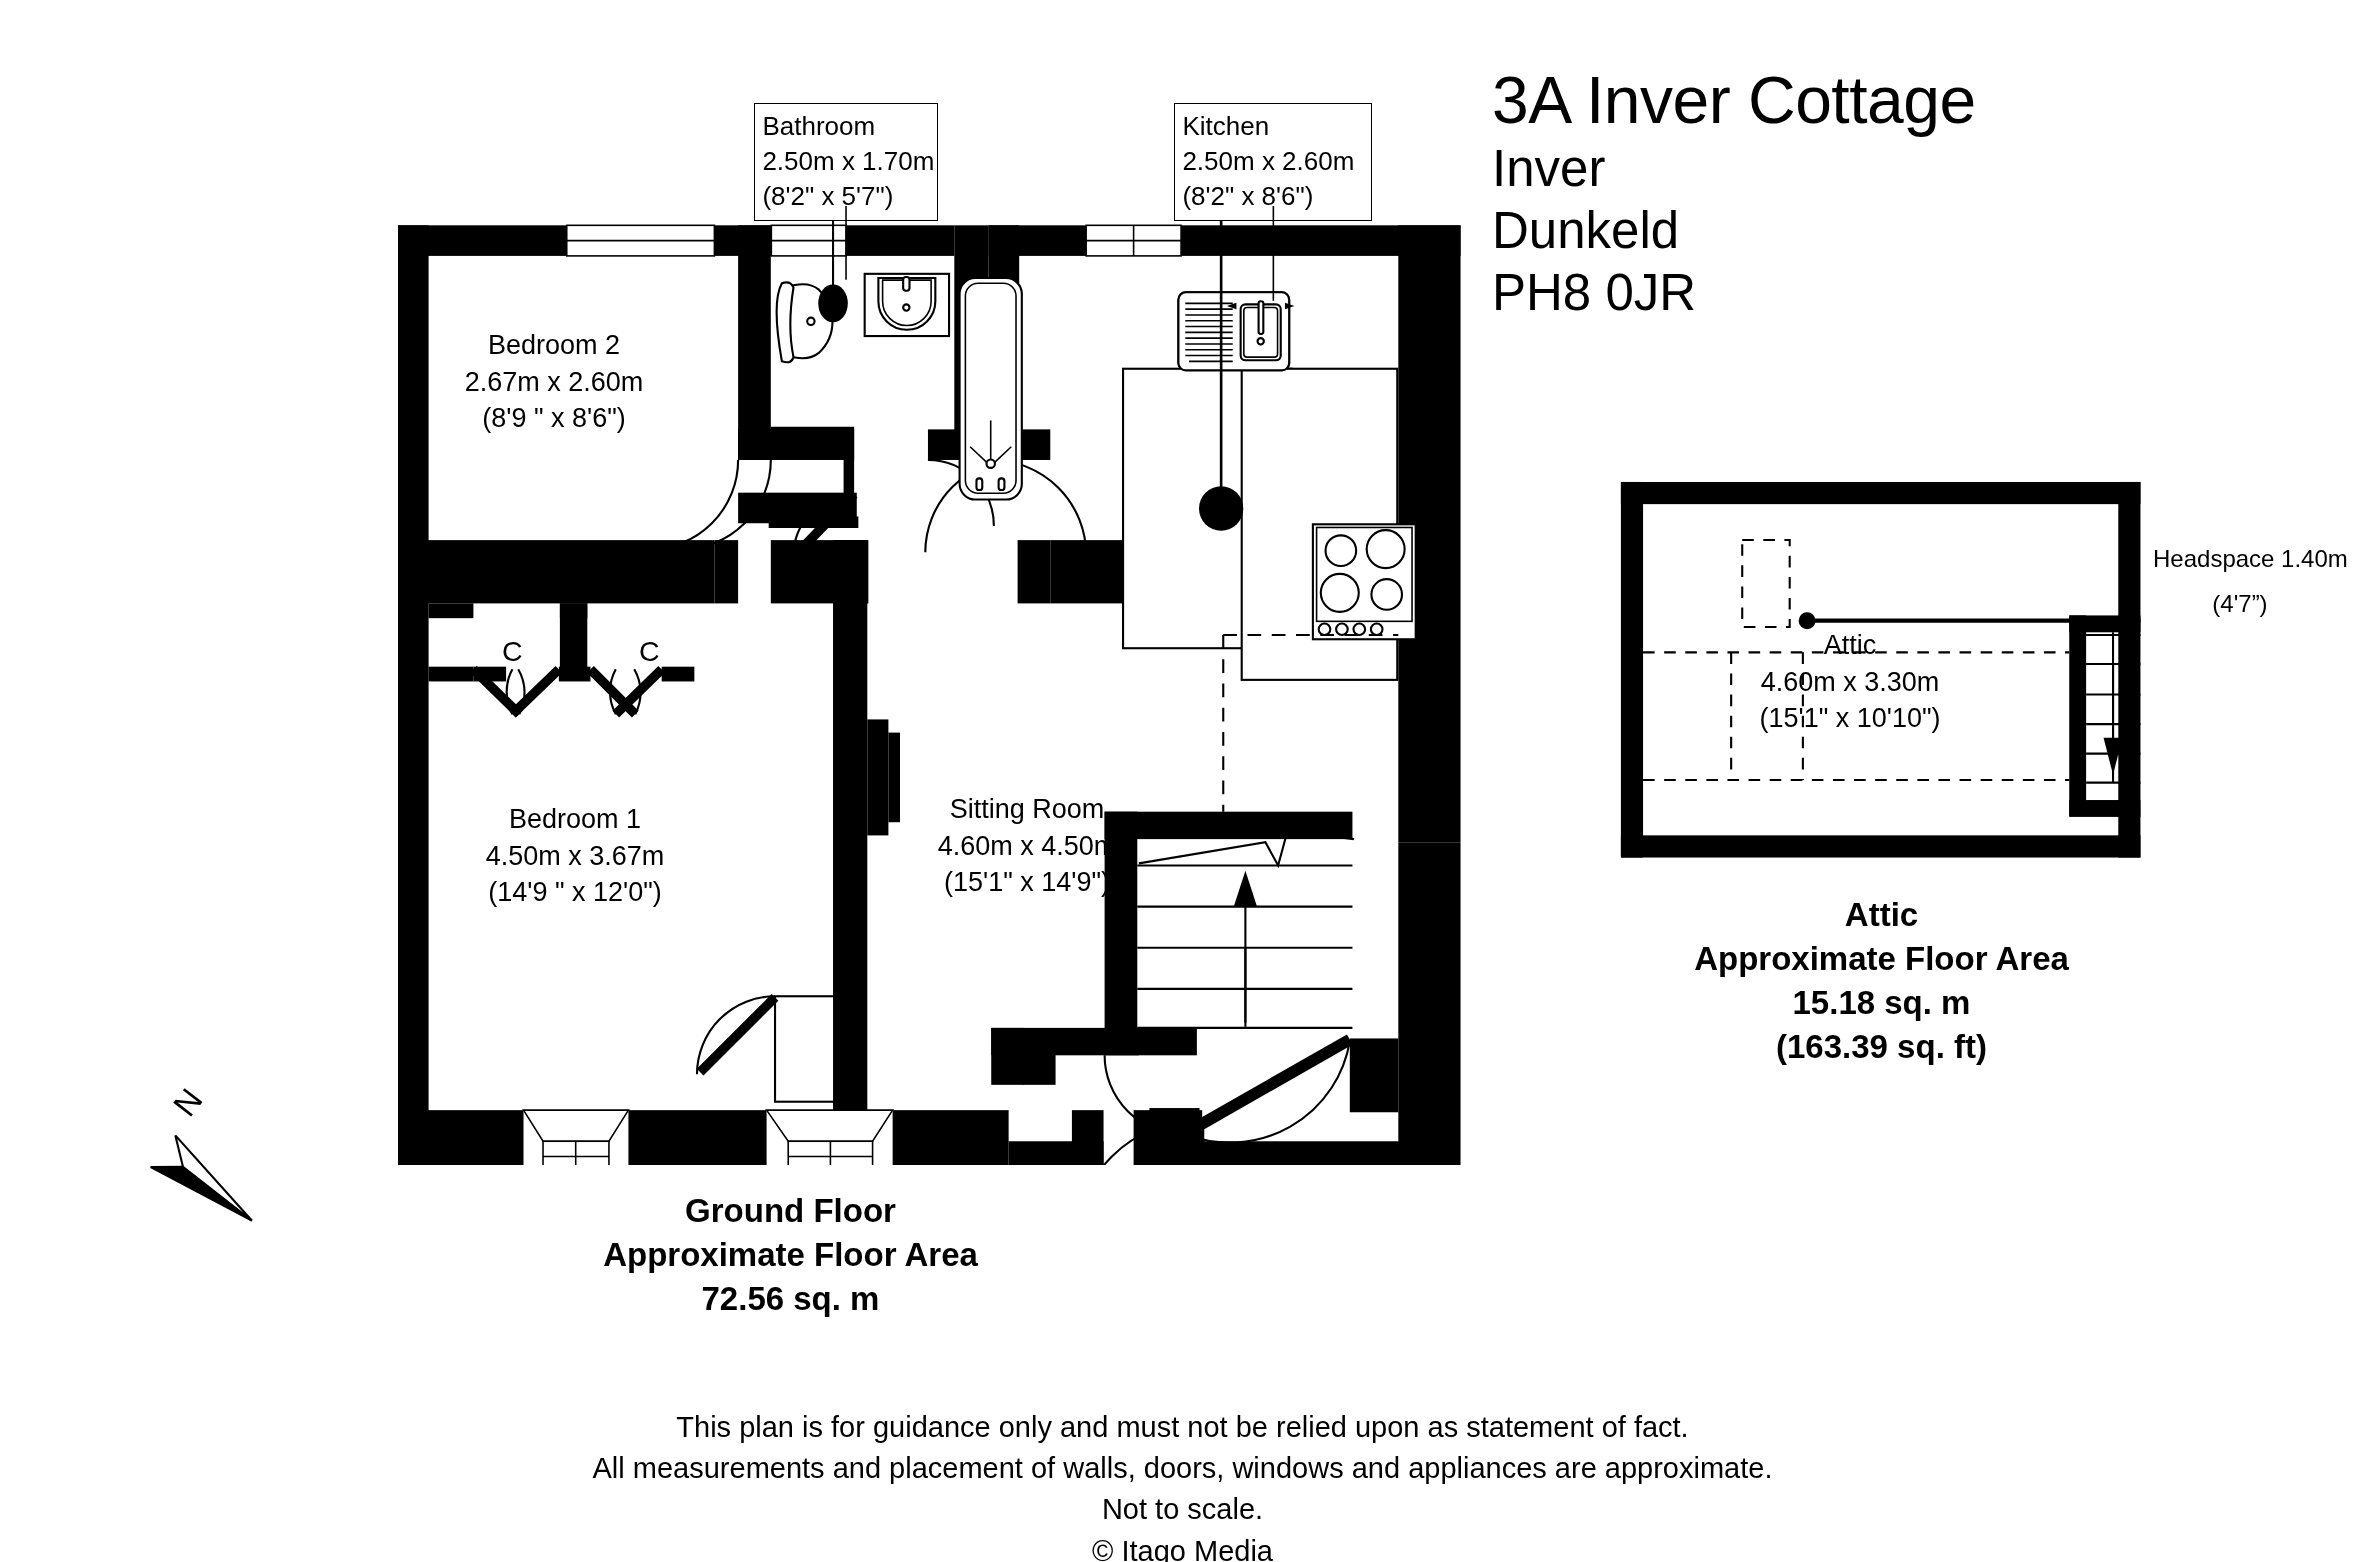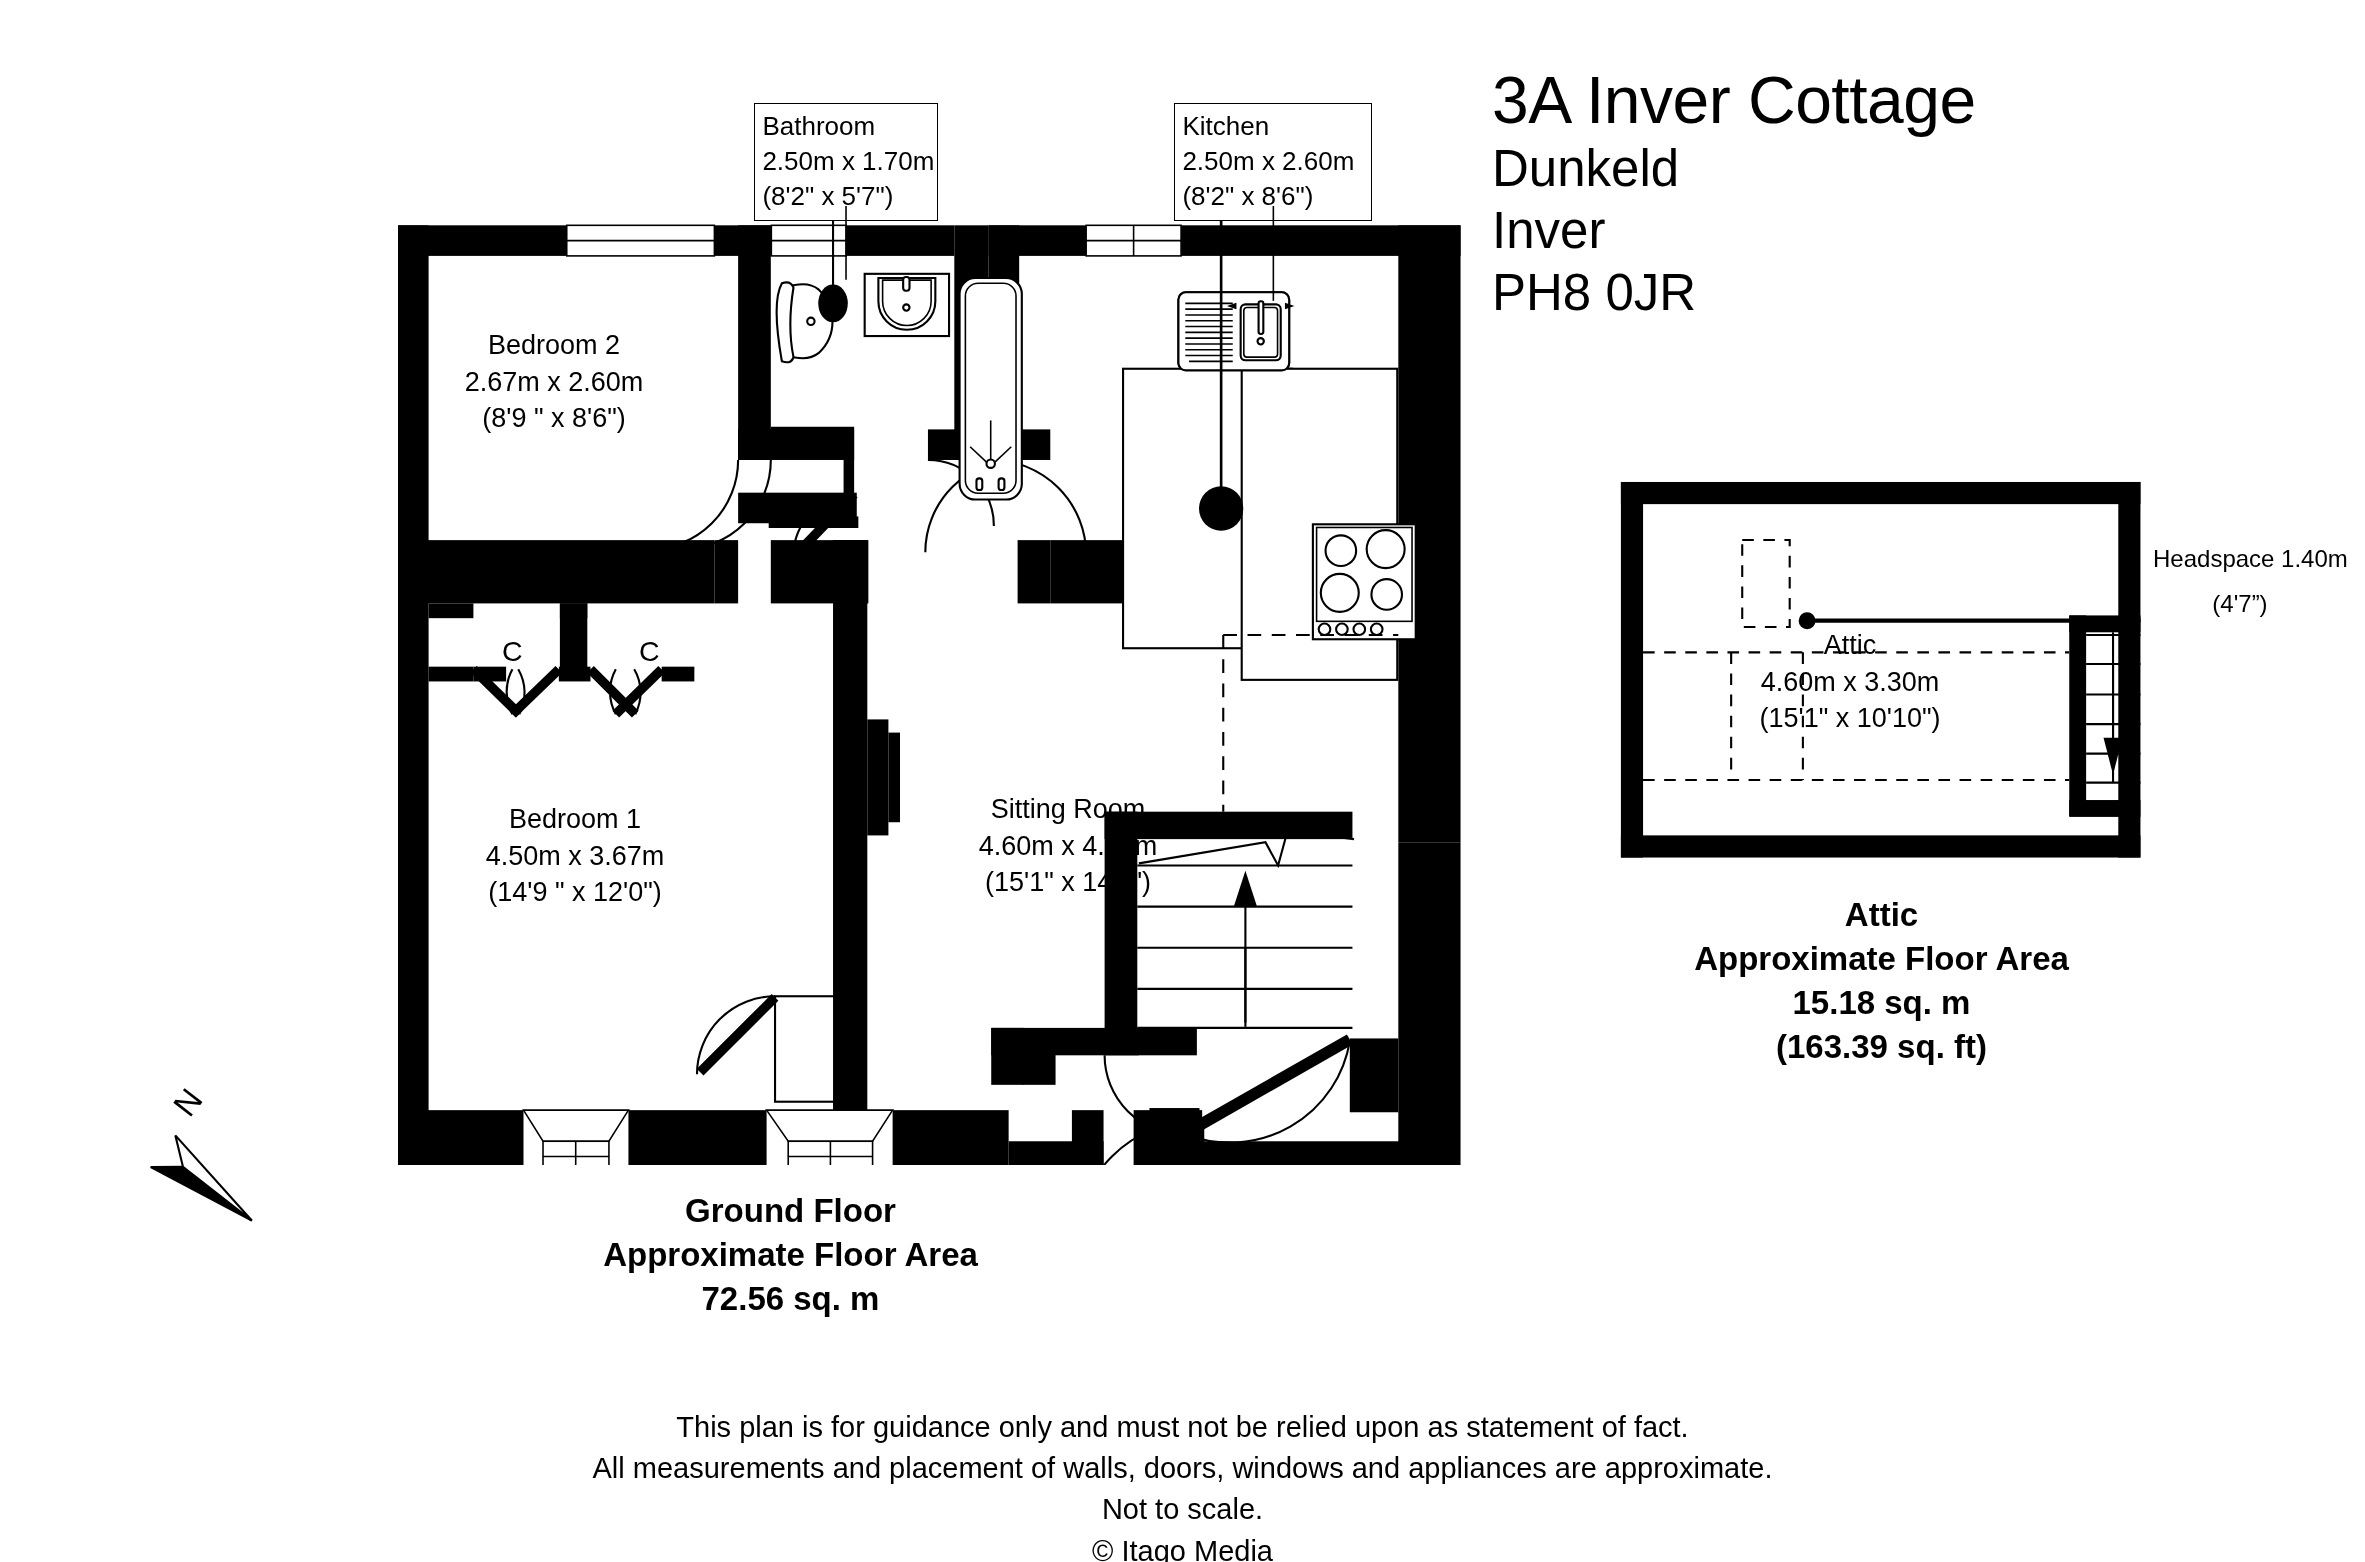--- a/index.html
+++ b/index.html
@@ -73,21 +73,21 @@
   
   .room-label {
     position: absolute;
     text-align: center;
     font-size: 27px;
     line-height: 1.36;
     white-space: nowrap;
   }
   #label-bedroom2    { left: 380px;  top: 327px;  width: 348px; }
   #label-bedroom1    { left: 401px;  top: 801px; width: 348px; }
-  #label-sitting     { left: 894px; top: 791px; width: 348px; }
+  #label-sitting     { left: 853px; top: 791px; width: 348px; }
   #label-attic       { left: 1676px; top: 627px; width: 348px; }
   #headspace-label   { left: 2153px; top: 543px; width: 221px; text-align: left; font-size: 24px; }
 
   .closet-letter {
     position: absolute;
     font-size: 28.5px;
     line-height: 1;
   }
 
   #compass { position: absolute; left: 138px; top: 1083px; width: 116px; height: 179px; }
@@ -385,22 +385,22 @@
       <line x1="897" y1="530" x2="1000" y2="530"></line>
       <line x1="897" y1="585" x2="1000" y2="585"></line>
       <line x1="948" y1="360" x2="948" y2="585"></line>
       <line x1="948" y1="300" x2="948" y2="500"></line>
       <polygon points="948,570 966,500 930,500" fill="#000000" stroke="none"></polygon>
     </g>
   </svg>
 
   <div id="title-block">
     <div class="addr-line-1">3A Inver Cottage</div>
+    <div class="addr-line">Inver</div>
     <div class="addr-line">Dunkeld</div>
-    <div class="addr-line">Inver</div>
     <div class="addr-line">PH8 0JR</div>
   </div>
 
   <div class="callout" id="callout-bathroom">
     <div>Bathroom</div>
     <div>2.50m x 1.70m</div>
     <div>(8'2" x 5'7")</div>
   </div>
 
   <div class="callout" id="callout-kitchen">

